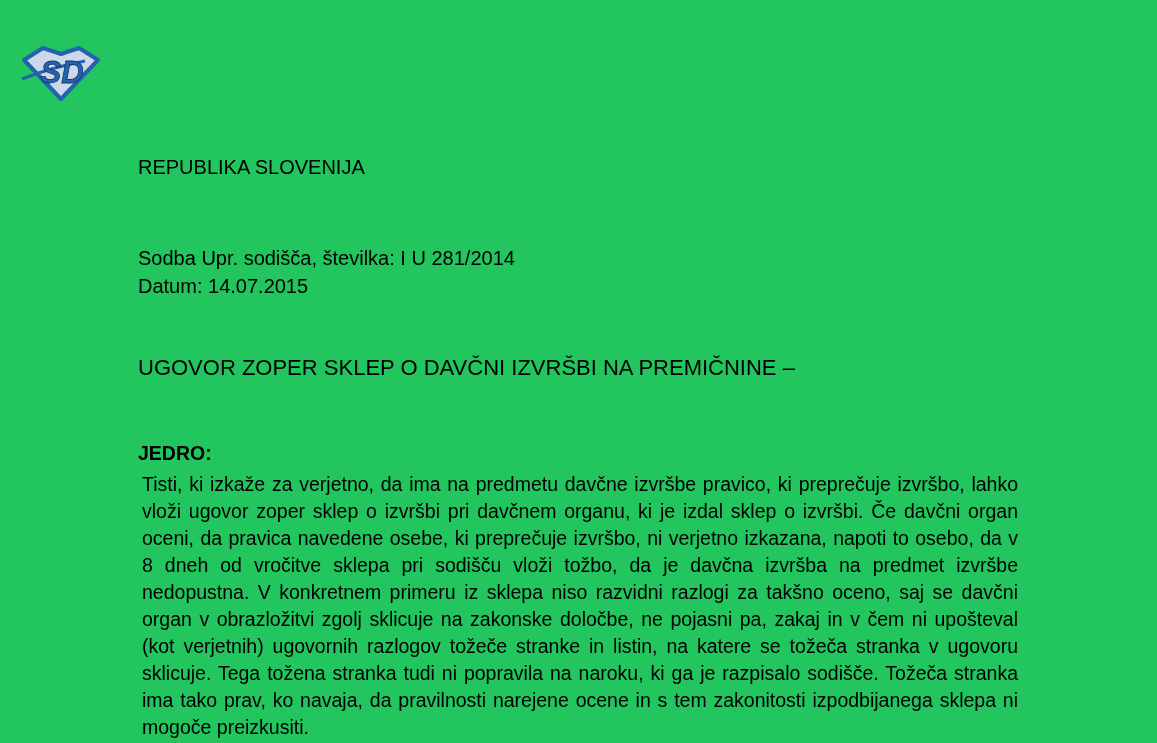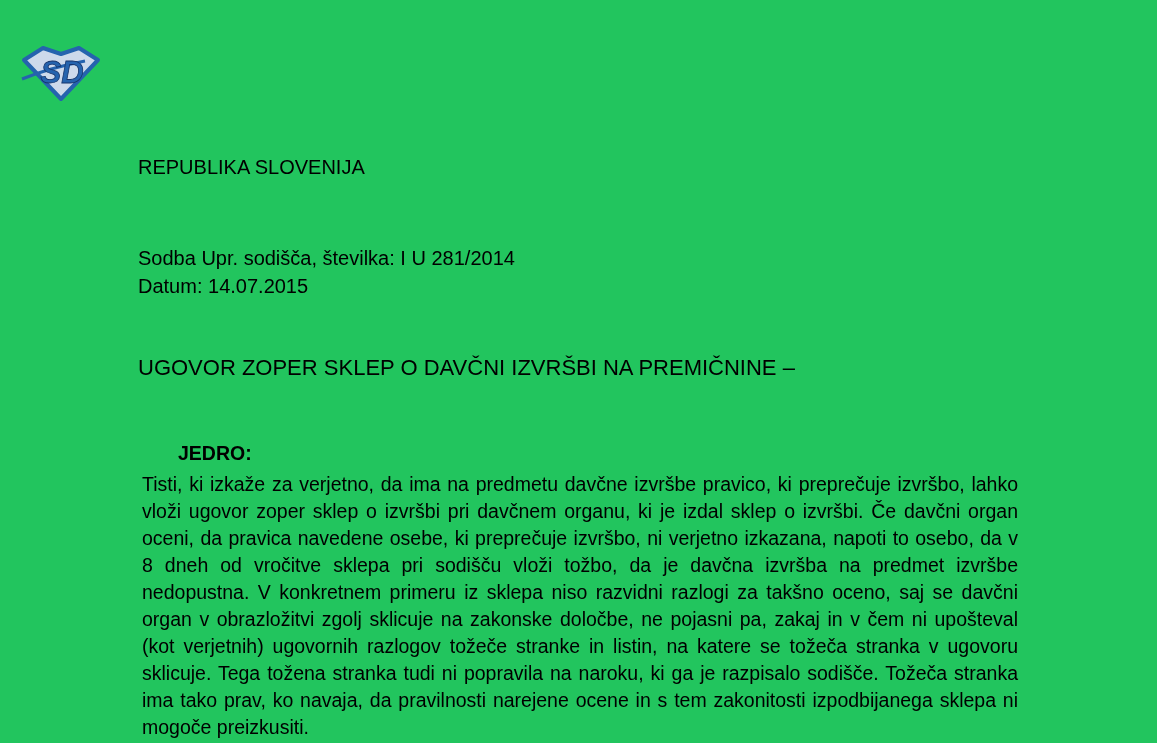--- a/index.html
+++ b/index.html
@@ -61,21 +61,20 @@
   .core-block {
     position: absolute;
     top: 440px;
     left: 0;
     width: 884px;
     font-size: 19.5px;
     line-height: 27px;
   }
   .core-heading {
     font-weight: bold;
-    margin-left: 40px;
   }
   .core-text {
     margin: 4px;
     text-align: justify;
   }
 </style>
 </head>
 <body>
 
 <div class="page">

